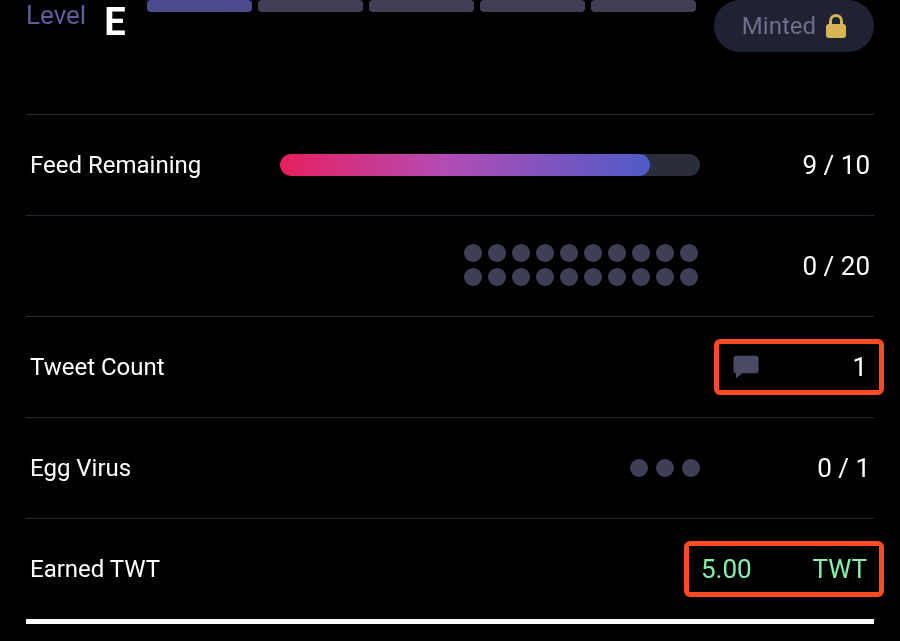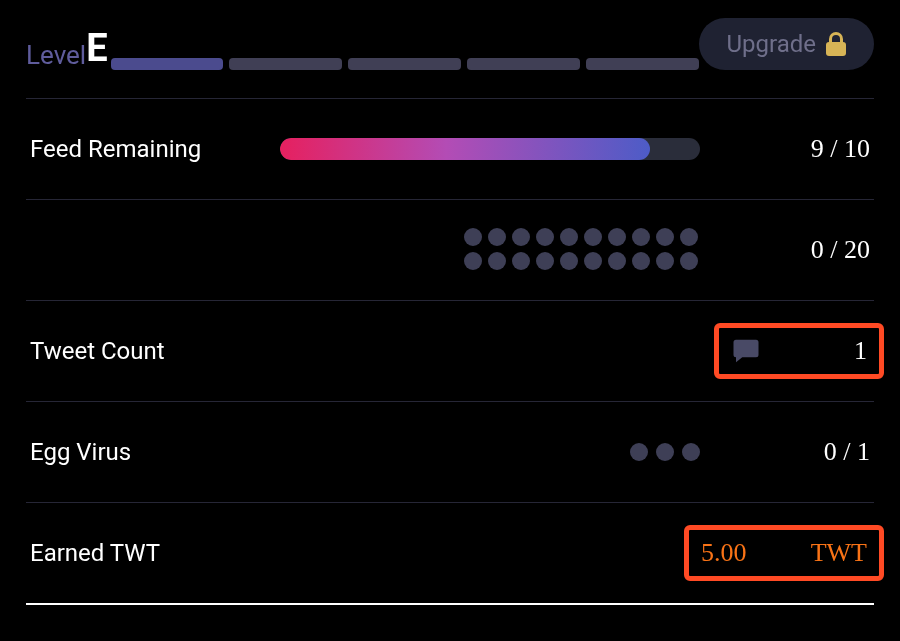--- a/index.html
+++ b/index.html
@@ -8,82 +8,82 @@
     width: 900px;
     height: 641px;
     background: #000;
     font-family: -apple-system, BlinkMacSystemFont, "Segoe UI", Roboto, Helvetica, Arial, sans-serif;
     overflow: hidden;
   }
 
   .page { width: 900px; height: 641px; position: relative; box-sizing: border-box; padding: 0px 26px 0 26px; }
 
   
-  .header { display: flex; align-items: flex-end; height: 70px; }
+  .header { display: flex; align-items: flex-start; height: 70px; gap: 18px; }
   .level-label { color: #5f5c9c; font-size: 26px; }
   .level-value { color: #fff; font-size: 38px; font-weight: 700; letter-spacing: -1px; }
 
   .level-bars { display: flex; gap: 6px; flex: 1; margin-left: 4px; }
   .level-bar { height: 12px; border-radius: 4px; background: #403f55; flex: 1; }
   .level-bar.filled { background: #4b4b8e; }
 
   .upgrade-btn { display: flex; align-items: center; gap: 10px; background: #1f2232; border-radius: 40px; padding: 12px 28px; cursor: pointer; }
   .upgrade-btn span.label { color: #6f6f8a; font-size: 24px; }
 
   .lock-icon { width: 20px; height: 24px; display: inline-block; position: relative; }
   .lock-icon .body { position: absolute; left: 0; bottom: 0; width: 20px; height: 14px; background: #d7b456; border-radius: 3px; }
   .lock-icon .shackle { position: absolute; left: 3px; top: 0; width: 14px; height: 14px; border: 3px solid #d7b456; border-bottom: none; border-radius: 10px 10px 0 0; box-sizing: border-box; }
 
   
-  .stats { margin-top: 28px; }
+  .stats { margin-top: 44px; }
   .row { display: flex; align-items: center; height: 100px; border-top: 1px solid #262636; font-size: 24px; color: #fff; padding: 0 4px; }
-  .row:last-child { border-bottom: 2px solid #ffffff; }
+  .row:last-child { border-bottom: 5px solid #ffffff; }
   .row .name { flex: 0 0 220px; }
   .row .mid  { flex: 1; display: flex; align-items: center; justify-content: flex-end; }
-  .row .val  { flex: 0 0 170px; text-align: right; font-size: 26px; font-family: Liberation Serif, serif; }
+  .row .val  { flex: 0 0 170px; text-align: right; font-size: 26px; }
 
   
   .feed-track { width: 420px; height: 22px; background: #2a2d3a; border-radius: 30px; overflow: hidden; position: relative; }
   .feed-fill  { height: 100%; border-radius: 30px; background: linear-gradient(90deg, #e6205f 0%, #b34cb5 45%, #4d5cc7 100%); }
 
   
   .virus-dots { display: grid; grid-template-columns: repeat(10, 20px); grid-template-rows: repeat(2, 20px); gap: 4px 4px; }
   .virus-dots .dot { width: 18px; height: 18px; border-radius: 50%; background: #3e3f56; }
 
   
   .egg-dots { display: flex; gap: 8px; }
   .egg-dots .dot { width: 18px; height: 18px; border-radius: 50%; background: #3e3f56; }
 
   
   .tweet-icon { width: 30px; height: 30px; fill: #494a66; }
 
   
   .hl { border: 5px solid #ff4a24; border-radius: 6px; box-sizing: border-box; }
   #hl-tweet { position: absolute; padding: 8px 12px; min-width: 170px; min-height: 56px; display: flex; align-items: center; justify-content: space-between; }
-  #hl-twt   { position: absolute; padding: 8px 12px; min-width: 200px; min-height: 56px; display: flex; align-items: center; justify-content: space-between; font-size: 26px; color: #f97316; }
+  #hl-twt   { position: absolute; padding: 8px 12px; min-width: 200px; min-height: 56px; display: flex; align-items: center; justify-content: space-between; font-size: 26px; color: #86efac; }
 </style>
 </head>
 <body>
 
 <div class="page">
 
   <div class="header">
     <span class="level-label">Level</span>
     <span class="level-value">E</span>
 
     <div class="level-bars" id="level-bars">
         <div class="level-bar filled"></div>
         <div class="level-bar"></div>
         <div class="level-bar"></div>
         <div class="level-bar"></div>
         <div class="level-bar"></div>
       </div>
 
     <div class="upgrade-btn">
-      <span class="label">Upgrade</span>
+      <span class="label">Minted</span>
       <span class="lock-icon">
         <span class="shackle"></span>
           <span class="body"></span>
       </span>
     </div>
   </div>
 
   <div class="stats">
 
     <div class="row">

